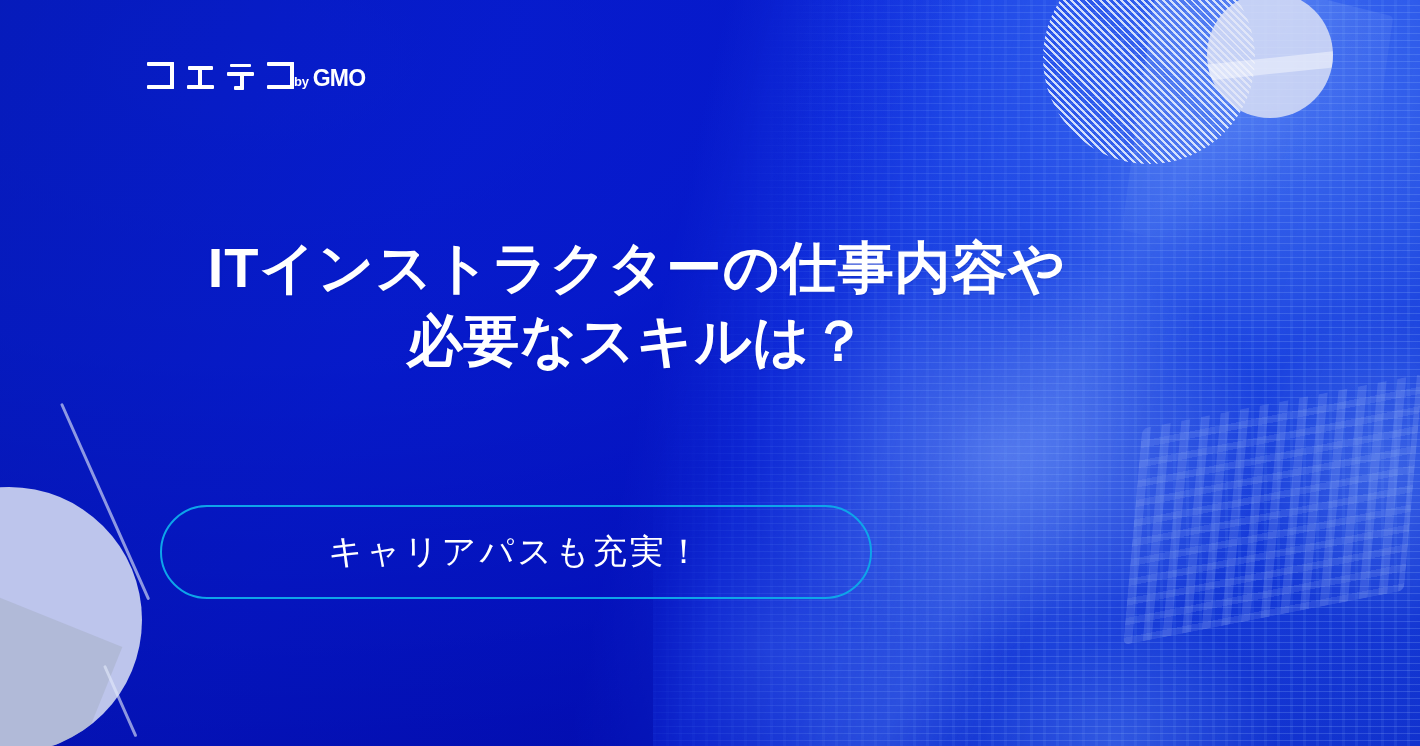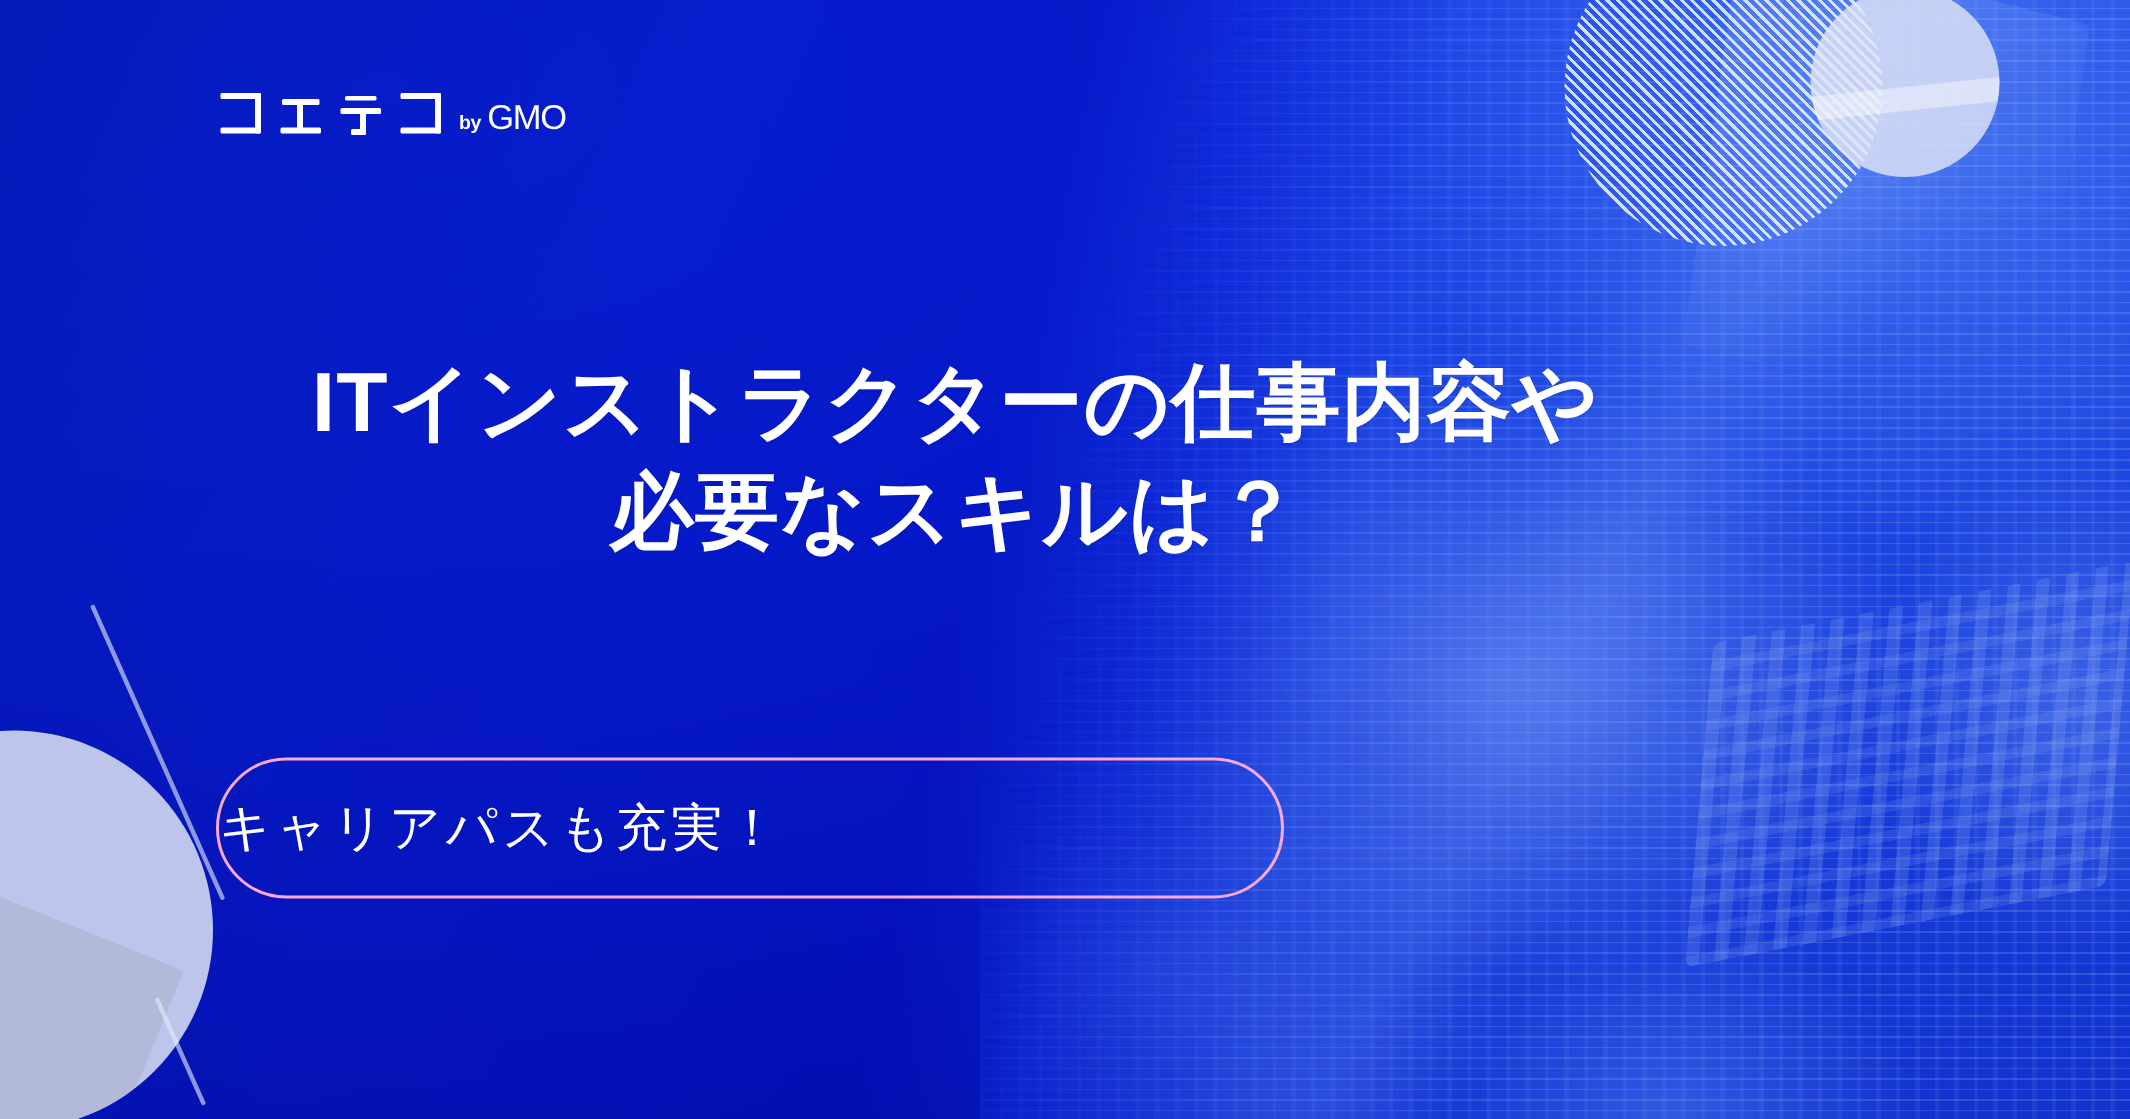--- a/index.html
+++ b/index.html
@@ -148,21 +148,21 @@
     width:3px; height:78px;
     background:rgba(226,232,250,.62);
     transform:rotate(-24deg);
     transform-origin:top left;
     border-radius:2px;
   }
 
   
   .logo{
     position:absolute; left:147px; top:62px;
-    display:flex; align-items:flex-end; gap:12px;
+    display:flex; align-items:flex-end; 
     user-select:none;
   }
   .logo-kana{
     display:flex; align-items:center; gap:13px;
   }
   .k{
     position:relative;
     width:27px; height:30px;
   }
   .k i{ position:absolute; background:#fff; display:block; border-radius:1px; }
@@ -180,46 +180,46 @@
   .k-te i:nth-child(3){ left:13px; top:10px; width:4px; height:18px; border-radius:0 0 3px 3px; }
   .k-te i:nth-child(4){ left:7px; bottom:2px; width:10px; height:4px; }
   .logo-gmo{
     display:flex; align-items:baseline; gap:4px;
     padding-bottom:2px;
   }
   .logo-by{
     color:#fff; font-size:13px; font-weight:700; letter-spacing:-.2px;
   }
   .logo-gmo-text{
-    color:#fff; font-size:23px; font-weight:400;
+    color:#fff; font-size:23px; font-weight:700;
     letter-spacing:-.8px; line-height:1;
   }
 
   .headline{
     position:absolute;
     left:147px; top:232px;
     width:980px;
     color:#ffffff;
     font-size:56px;
     font-weight:800;
     line-height:1.30;
     letter-spacing:.8px;
     text-shadow:0 1px 2px rgba(10,30,140,.22);
     white-space:pre-line;
     text-align:center;
   }
 
   .pill{
     position:absolute;
-    left:144px; top:505px;
+    left:160px; top:505px;
     width:712px; height:94px;
-    border:2px solid #f9a8d4;
+    border:2px solid #0ea5e9;
     border-radius:47px;
     background:transparent;
-    display:flex; align-items:center; 
+    display:flex; align-items:center; justify-content:center;
     color:#ffffff;
     font-size:34px;
     font-weight:400;
     letter-spacing:3px;
   }
 </style>
 </head>
 <body>
 
 <div class="stage">

